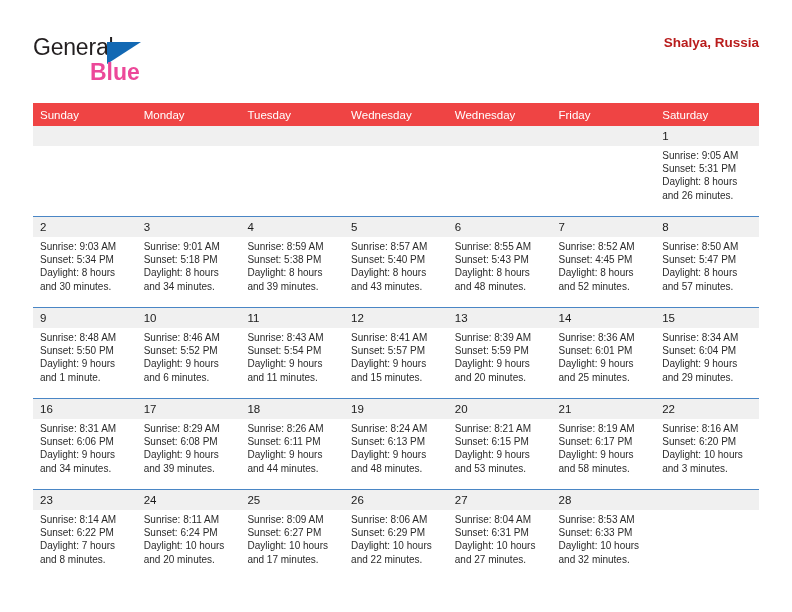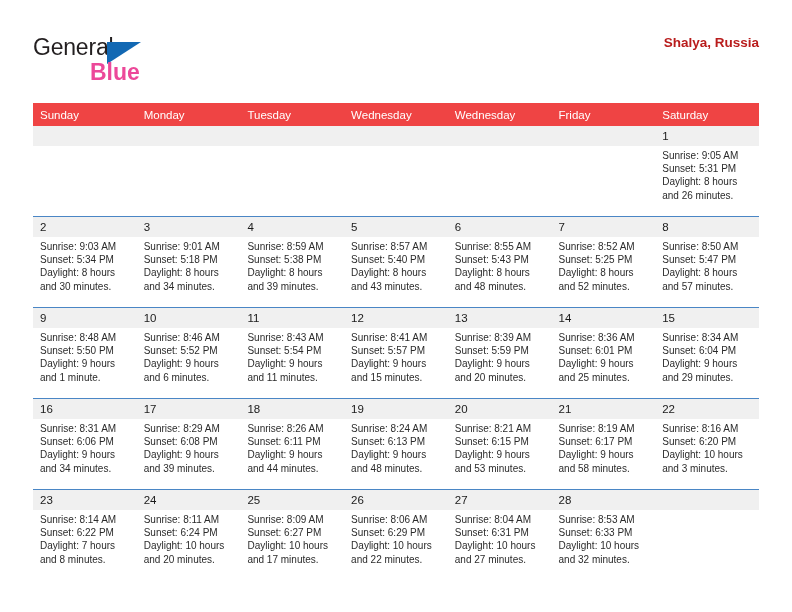--- a/index.html
+++ b/index.html
@@ -240,21 +240,21 @@
           <div class="details">
             <div>Sunrise: 8:55 AM</div>
             <div>Sunset: 5:43 PM</div>
             <div class="wrap">Daylight: 8 hours and 48 minutes.</div>
           </div>
         </td>
         <td>
           <div class="daynum">7</div>
           <div class="details">
             <div>Sunrise: 8:52 AM</div>
-            <div>Sunset: 5:25 PM</div>
+            <div>Sunset: 4:45 PM</div>
             <div class="wrap">Daylight: 8 hours and 52 minutes.</div>
           </div>
         </td>
         <td>
           <div class="daynum">8</div>
           <div class="details">
             <div>Sunrise: 8:50 AM</div>
             <div>Sunset: 5:47 PM</div>
             <div class="wrap">Daylight: 8 hours and 57 minutes.</div>
           </div>

